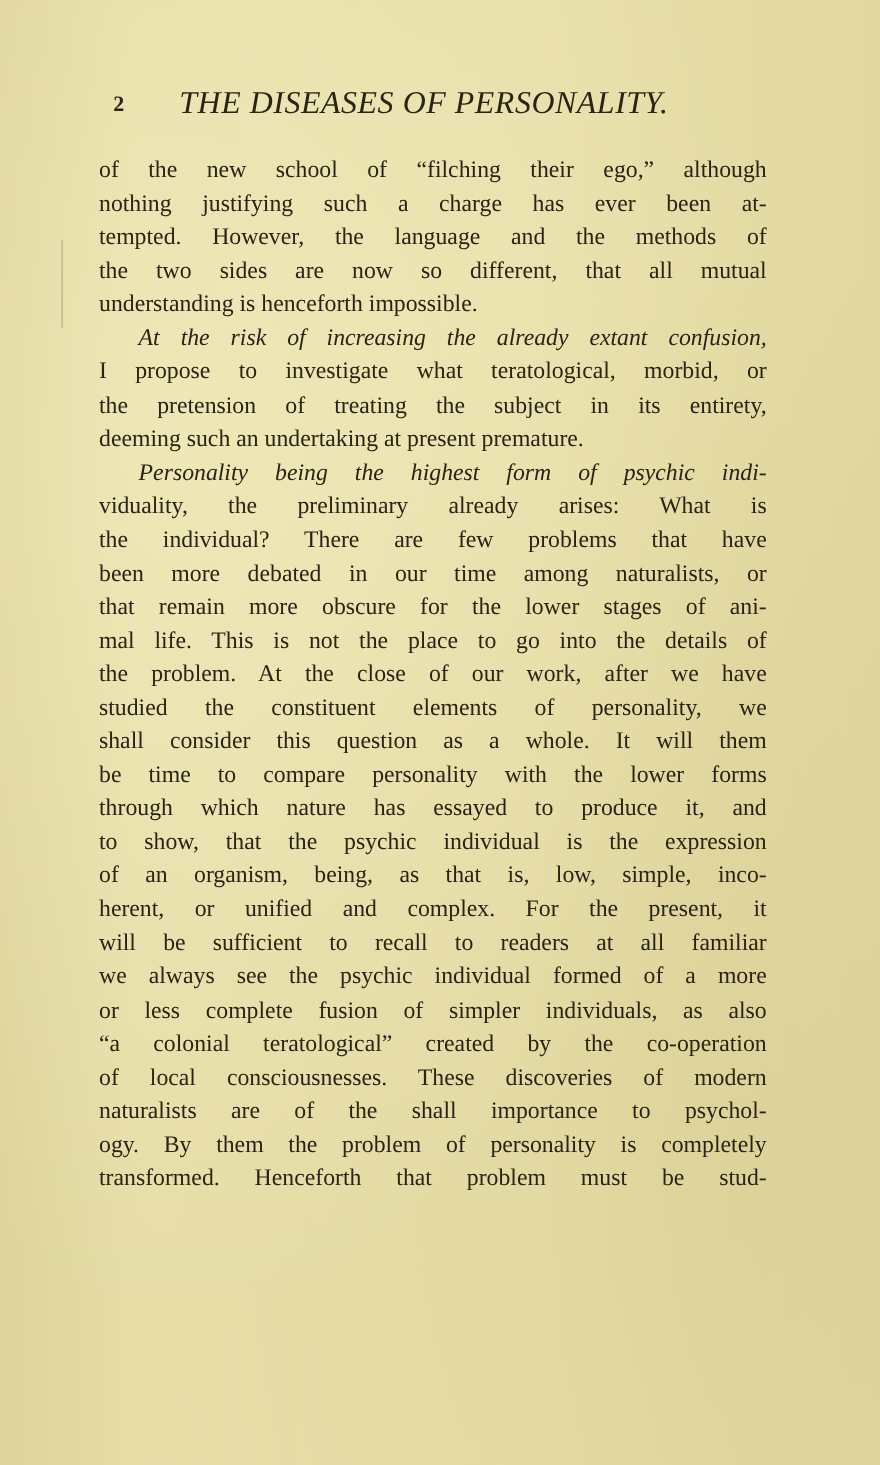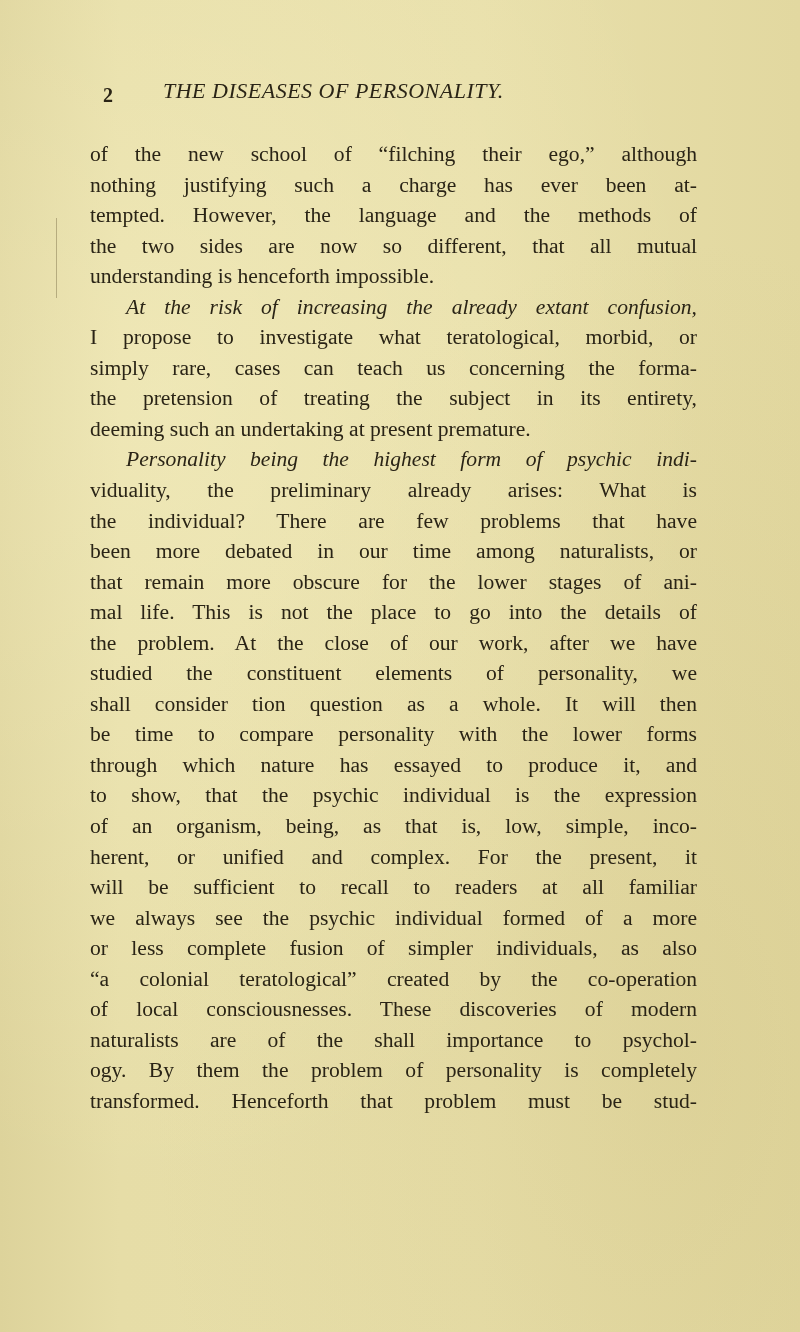--- a/index.html
+++ b/index.html
@@ -37,21 +37,21 @@
     left: 0;
     top: 6px;
     font-size: 20px;
     font-weight: bold;
     color: #2a2416;
   }
   .head-title {
     position: absolute;
     left: 60px;
     top: 0;
-    font-size: 22px;
+    font-size: 29px;
     font-style: italic;
     letter-spacing: 0.5px;
     color: #2a2416;
     white-space: nowrap;
   }
   .body-text {
     position: absolute;
     left: 90px;
     top: 139px;
     width: 607px;
@@ -90,32 +90,31 @@
 
   <div class="body-text" id="body-text">
 
   <span class="line">of the new school of “filching their ego,” although</span>
       <span class="line">nothing justifying such a charge has ever been at-</span>
       <span class="line">tempted. However, the language and the methods of</span>
       <span class="line">the two sides are now so different, that all mutual</span>
       <span class="line last">understanding is henceforth impossible.</span>
       <span class="line indent">At the risk of increasing the already extant confusion,</span>
       <span class="line">I propose to investigate what teratological, morbid, or</span>
-      <span class="line">simply rare, cases can teach us concerning the forma-</span>
       <span class="line">the pretension of treating the subject in its entirety,</span>
       <span class="line last">deeming such an undertaking at present premature.</span>
       <span class="line indent">Personality being the highest form of psychic indi-</span>
       <span class="line">viduality, the preliminary already arises: What is</span>
       <span class="line">the individual? There are few problems that have</span>
       <span class="line">been more debated in our time among naturalists, or</span>
       <span class="line">that remain more obscure for the lower stages of ani-</span>
       <span class="line">mal life. This is not the place to go into the details of</span>
       <span class="line">the problem. At the close of our work, after we have</span>
       <span class="line">studied the constituent elements of personality, we</span>
-      <span class="line">shall consider tion question as a whole. It will then</span>
+      <span class="line">shall consider this question as a whole. It will them</span>
       <span class="line">be time to compare personality with the lower forms</span>
       <span class="line">through which nature has essayed to produce it, and</span>
       <span class="line">to show, that the psychic individual is the expression</span>
       <span class="line">of an organism, being, as that is, low, simple, inco-</span>
       <span class="line">herent, or unified and complex. For the present, it</span>
       <span class="line">will be sufficient to recall to readers at all familiar</span>
       <span class="line">we always see the psychic individual formed of a more</span>
       <span class="line">or less complete fusion of simpler individuals, as also</span>
       <span class="line">“a colonial teratological” created by the co-operation</span>
       <span class="line">of local consciousnesses. These discoveries of modern</span>

